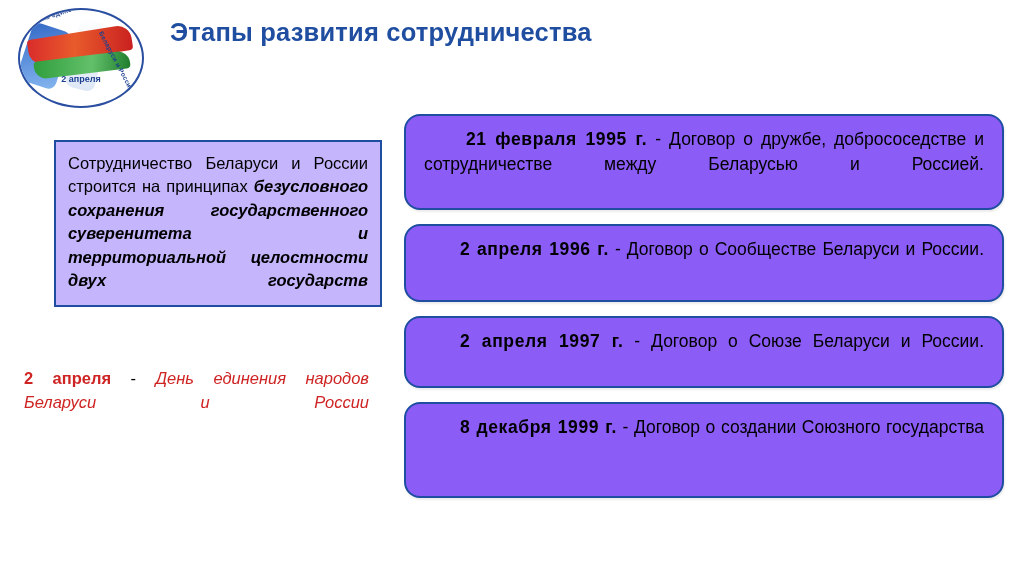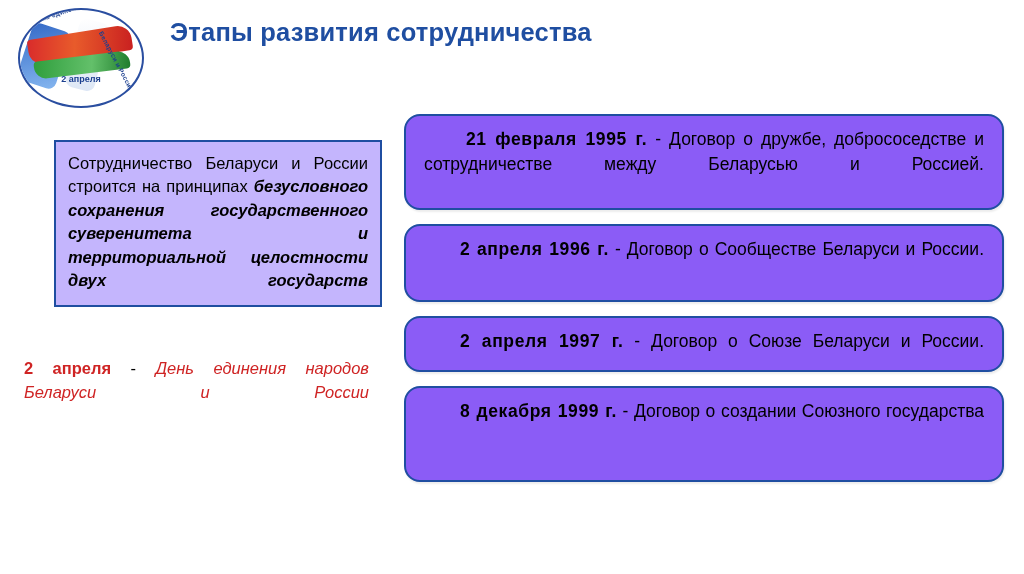--- a/index.html
+++ b/index.html
@@ -167,21 +167,21 @@
   }
   .left-note p {
     margin: 0;
     font-size: 16.5px;
     line-height: 1.48;
     color: #000000;
     text-align: justify;
     text-align-last: justify;
   }
   .left-note .holiday {
-    margin-top: 4px;
+    margin-top: 14px;
     text-align: justify;
     text-align-last: justify;
   }
   .holiday-date {
     color: #cf2424;
     font-weight: bold;
   }
   .holiday-dash {
     color: #000000;
   }
@@ -214,21 +214,21 @@
     color: #000000;
     text-align: justify;
     text-align-last: justify;
   }
   .card .date {
     font-weight: bold;
     letter-spacing: .6px;
   }
   .card-1 { height: 96px; }
   .card-2 { height: 78px; }
-  .card-3 { height: 56px; }
+  .card-3 { height: 72px; }
   .card-4 { height: 96px; }
   .card-1 p { text-indent: 42px; }
   .card-2 p { text-indent: 36px; }
   .card-3 p { text-indent: 36px; }
   .card-4 p { text-indent: 36px; }
 </style>
 </head>
 <body>
 
 <div class="slide">

